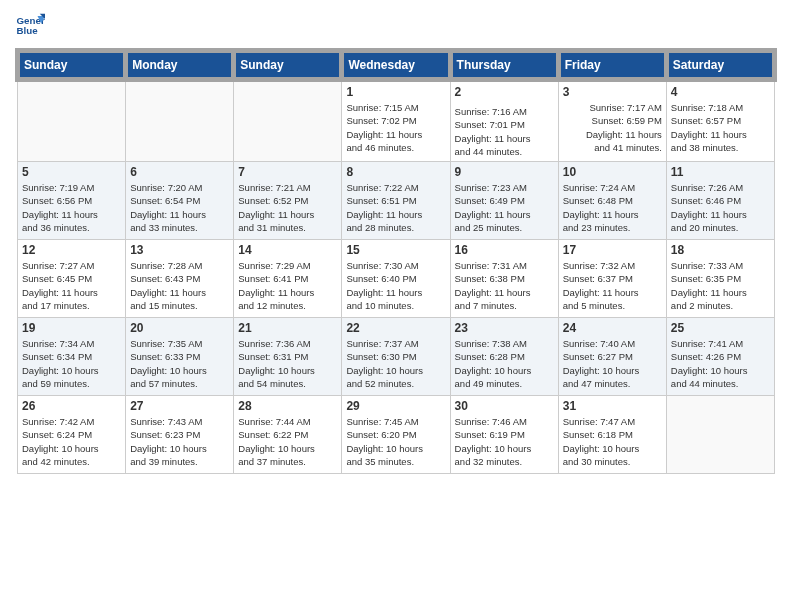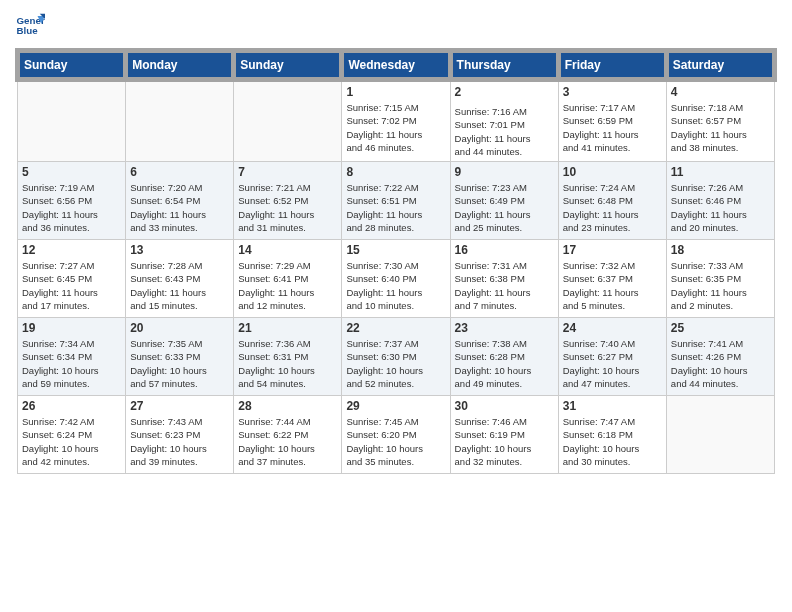--- a/index.html
+++ b/index.html
@@ -133,21 +133,21 @@
           </td>
           <td>
             <div class="day-number">2</div>
             <div class="day-info" style="white-space: pre-line; margin-top: 6px;">Sunrise: 7:16 AM
 Sunset: 7:01 PM
 Daylight: 11 hours
 and 44 minutes.</div>
           </td>
           <td>
             <div class="day-number">3</div>
-            <div class="day-info" style="white-space: pre-line;">Sunrise: 7:17 AM
+            <div class="day-info" style="white-space: pre-line; text-align: right;">Sunrise: 7:17 AM
 Sunset: 6:59 PM
 Daylight: 11 hours
 and 41 minutes.</div>
           </td>
           <td>
             <div class="day-number">4</div>
             <div class="day-info" style="white-space: pre-line;">Sunrise: 7:18 AM
 Sunset: 6:57 PM
 Daylight: 11 hours
 and 38 minutes.</div>

